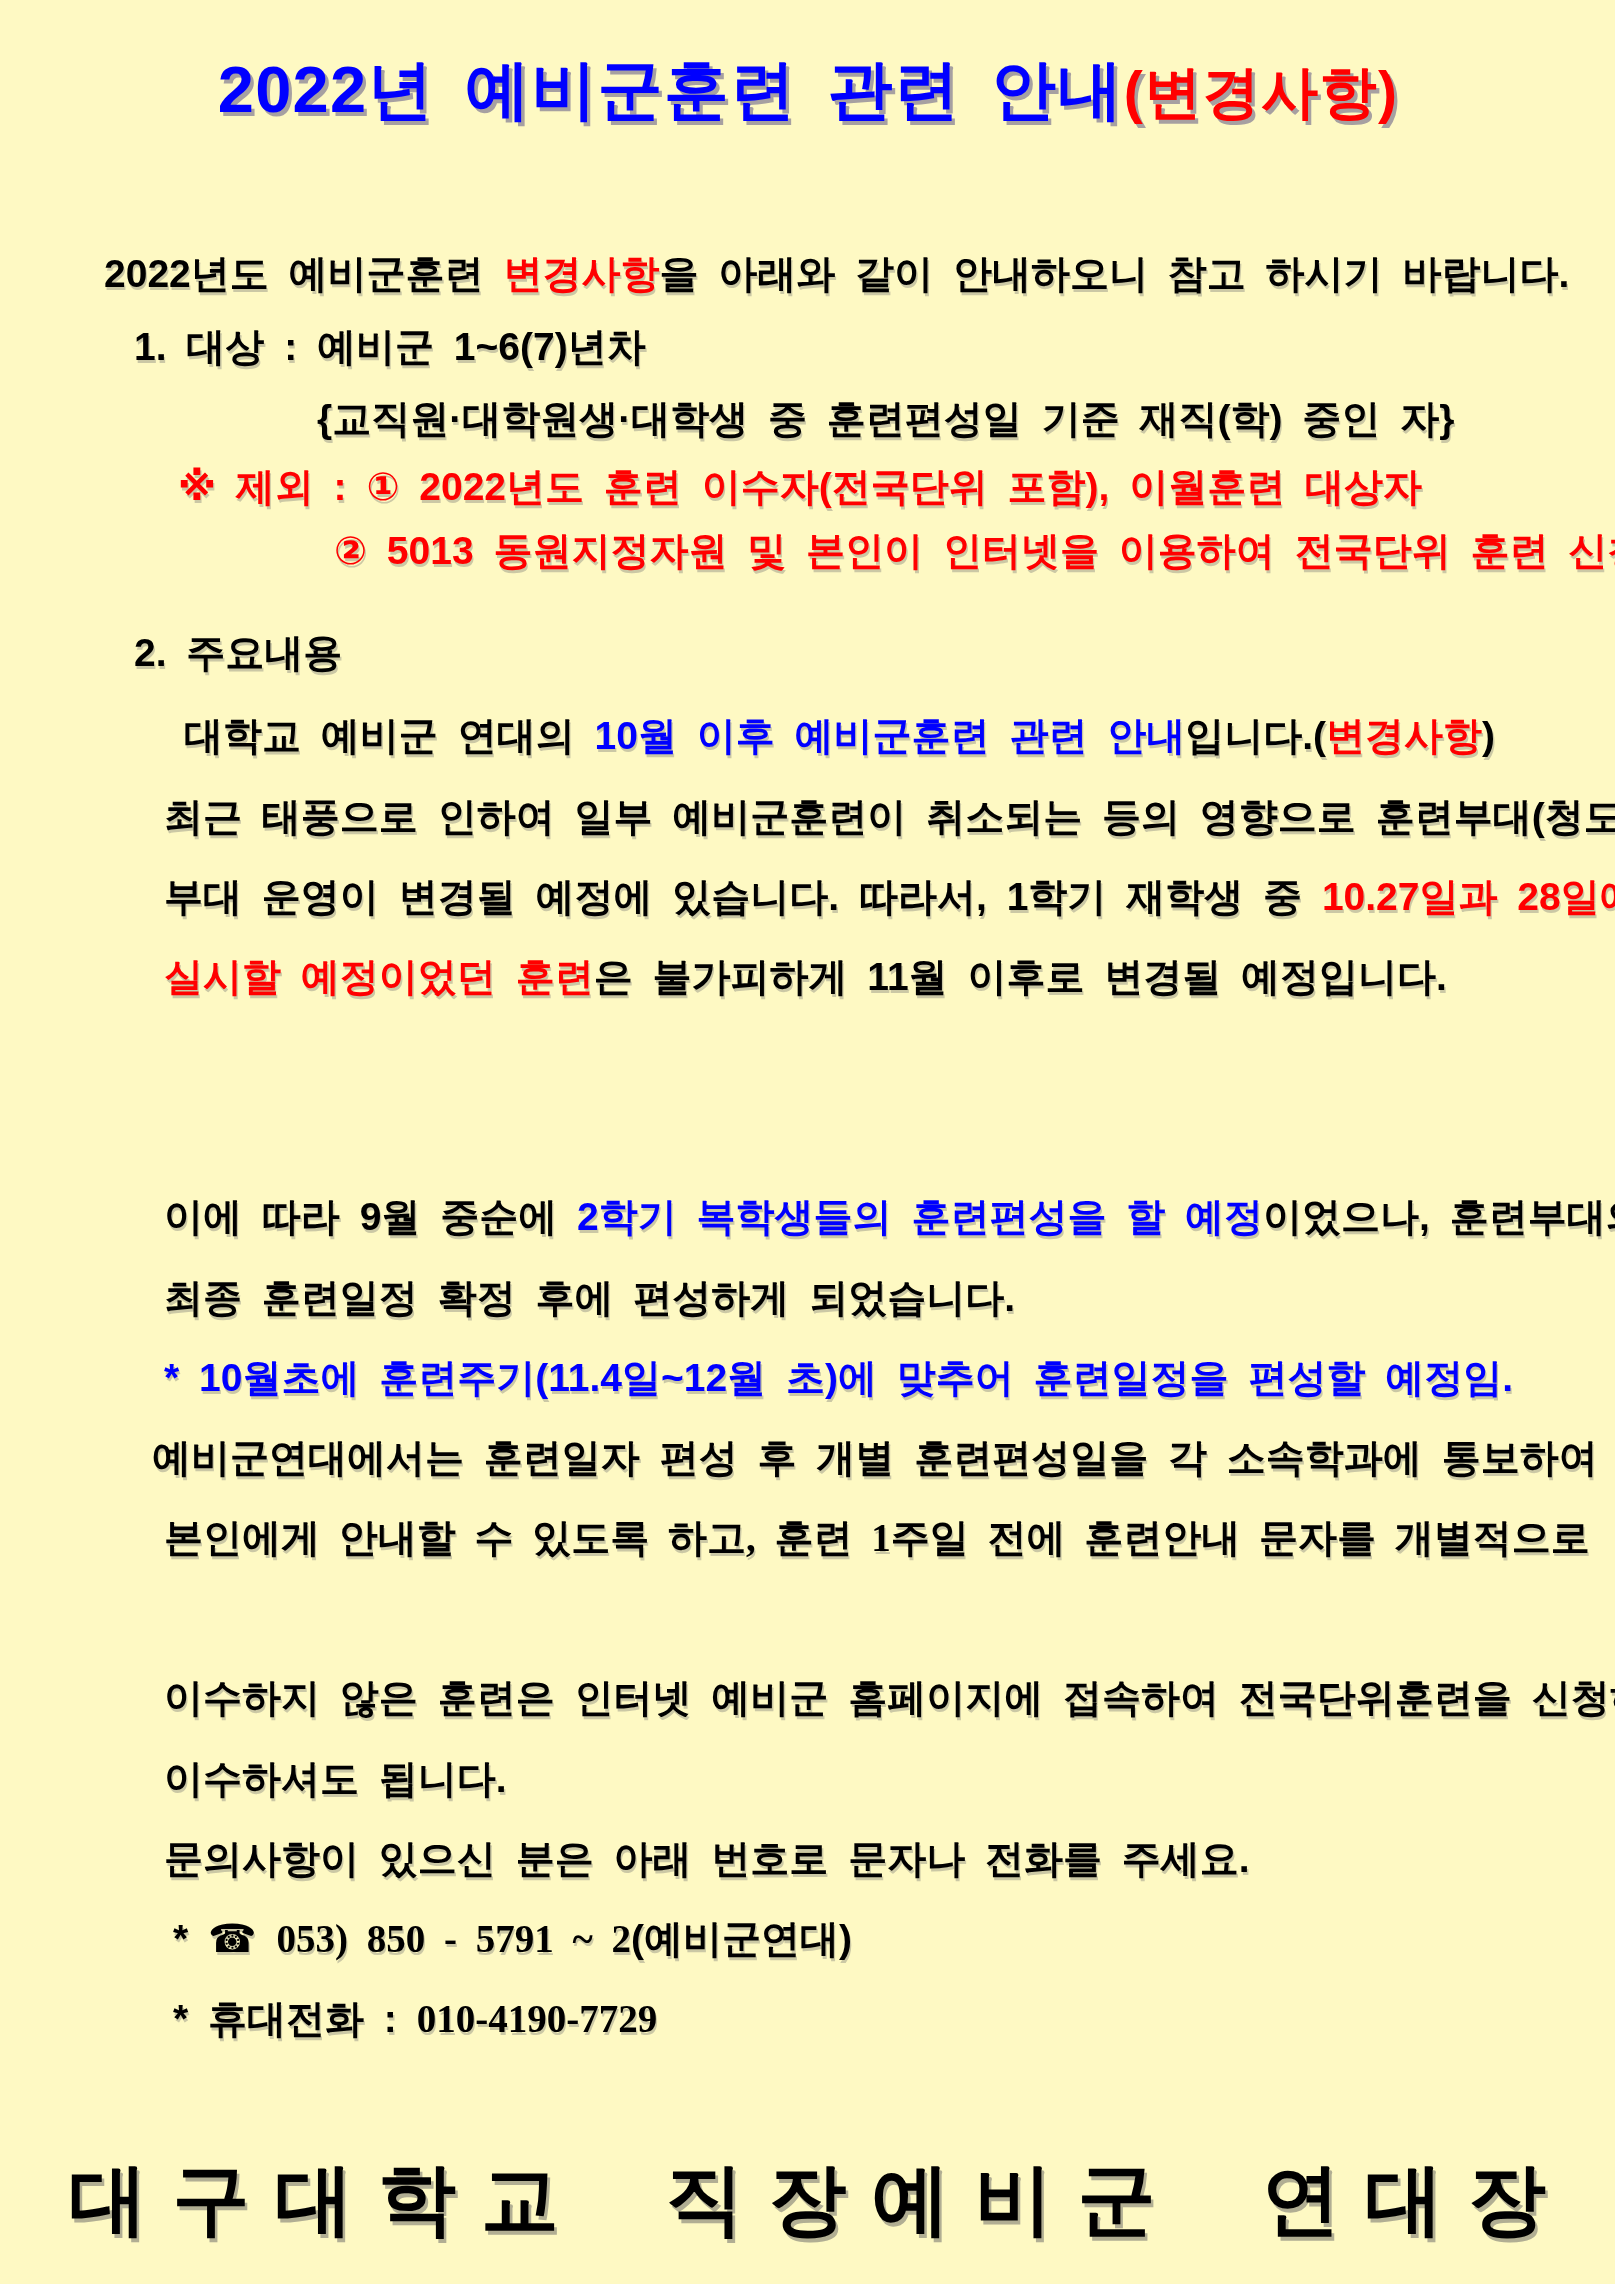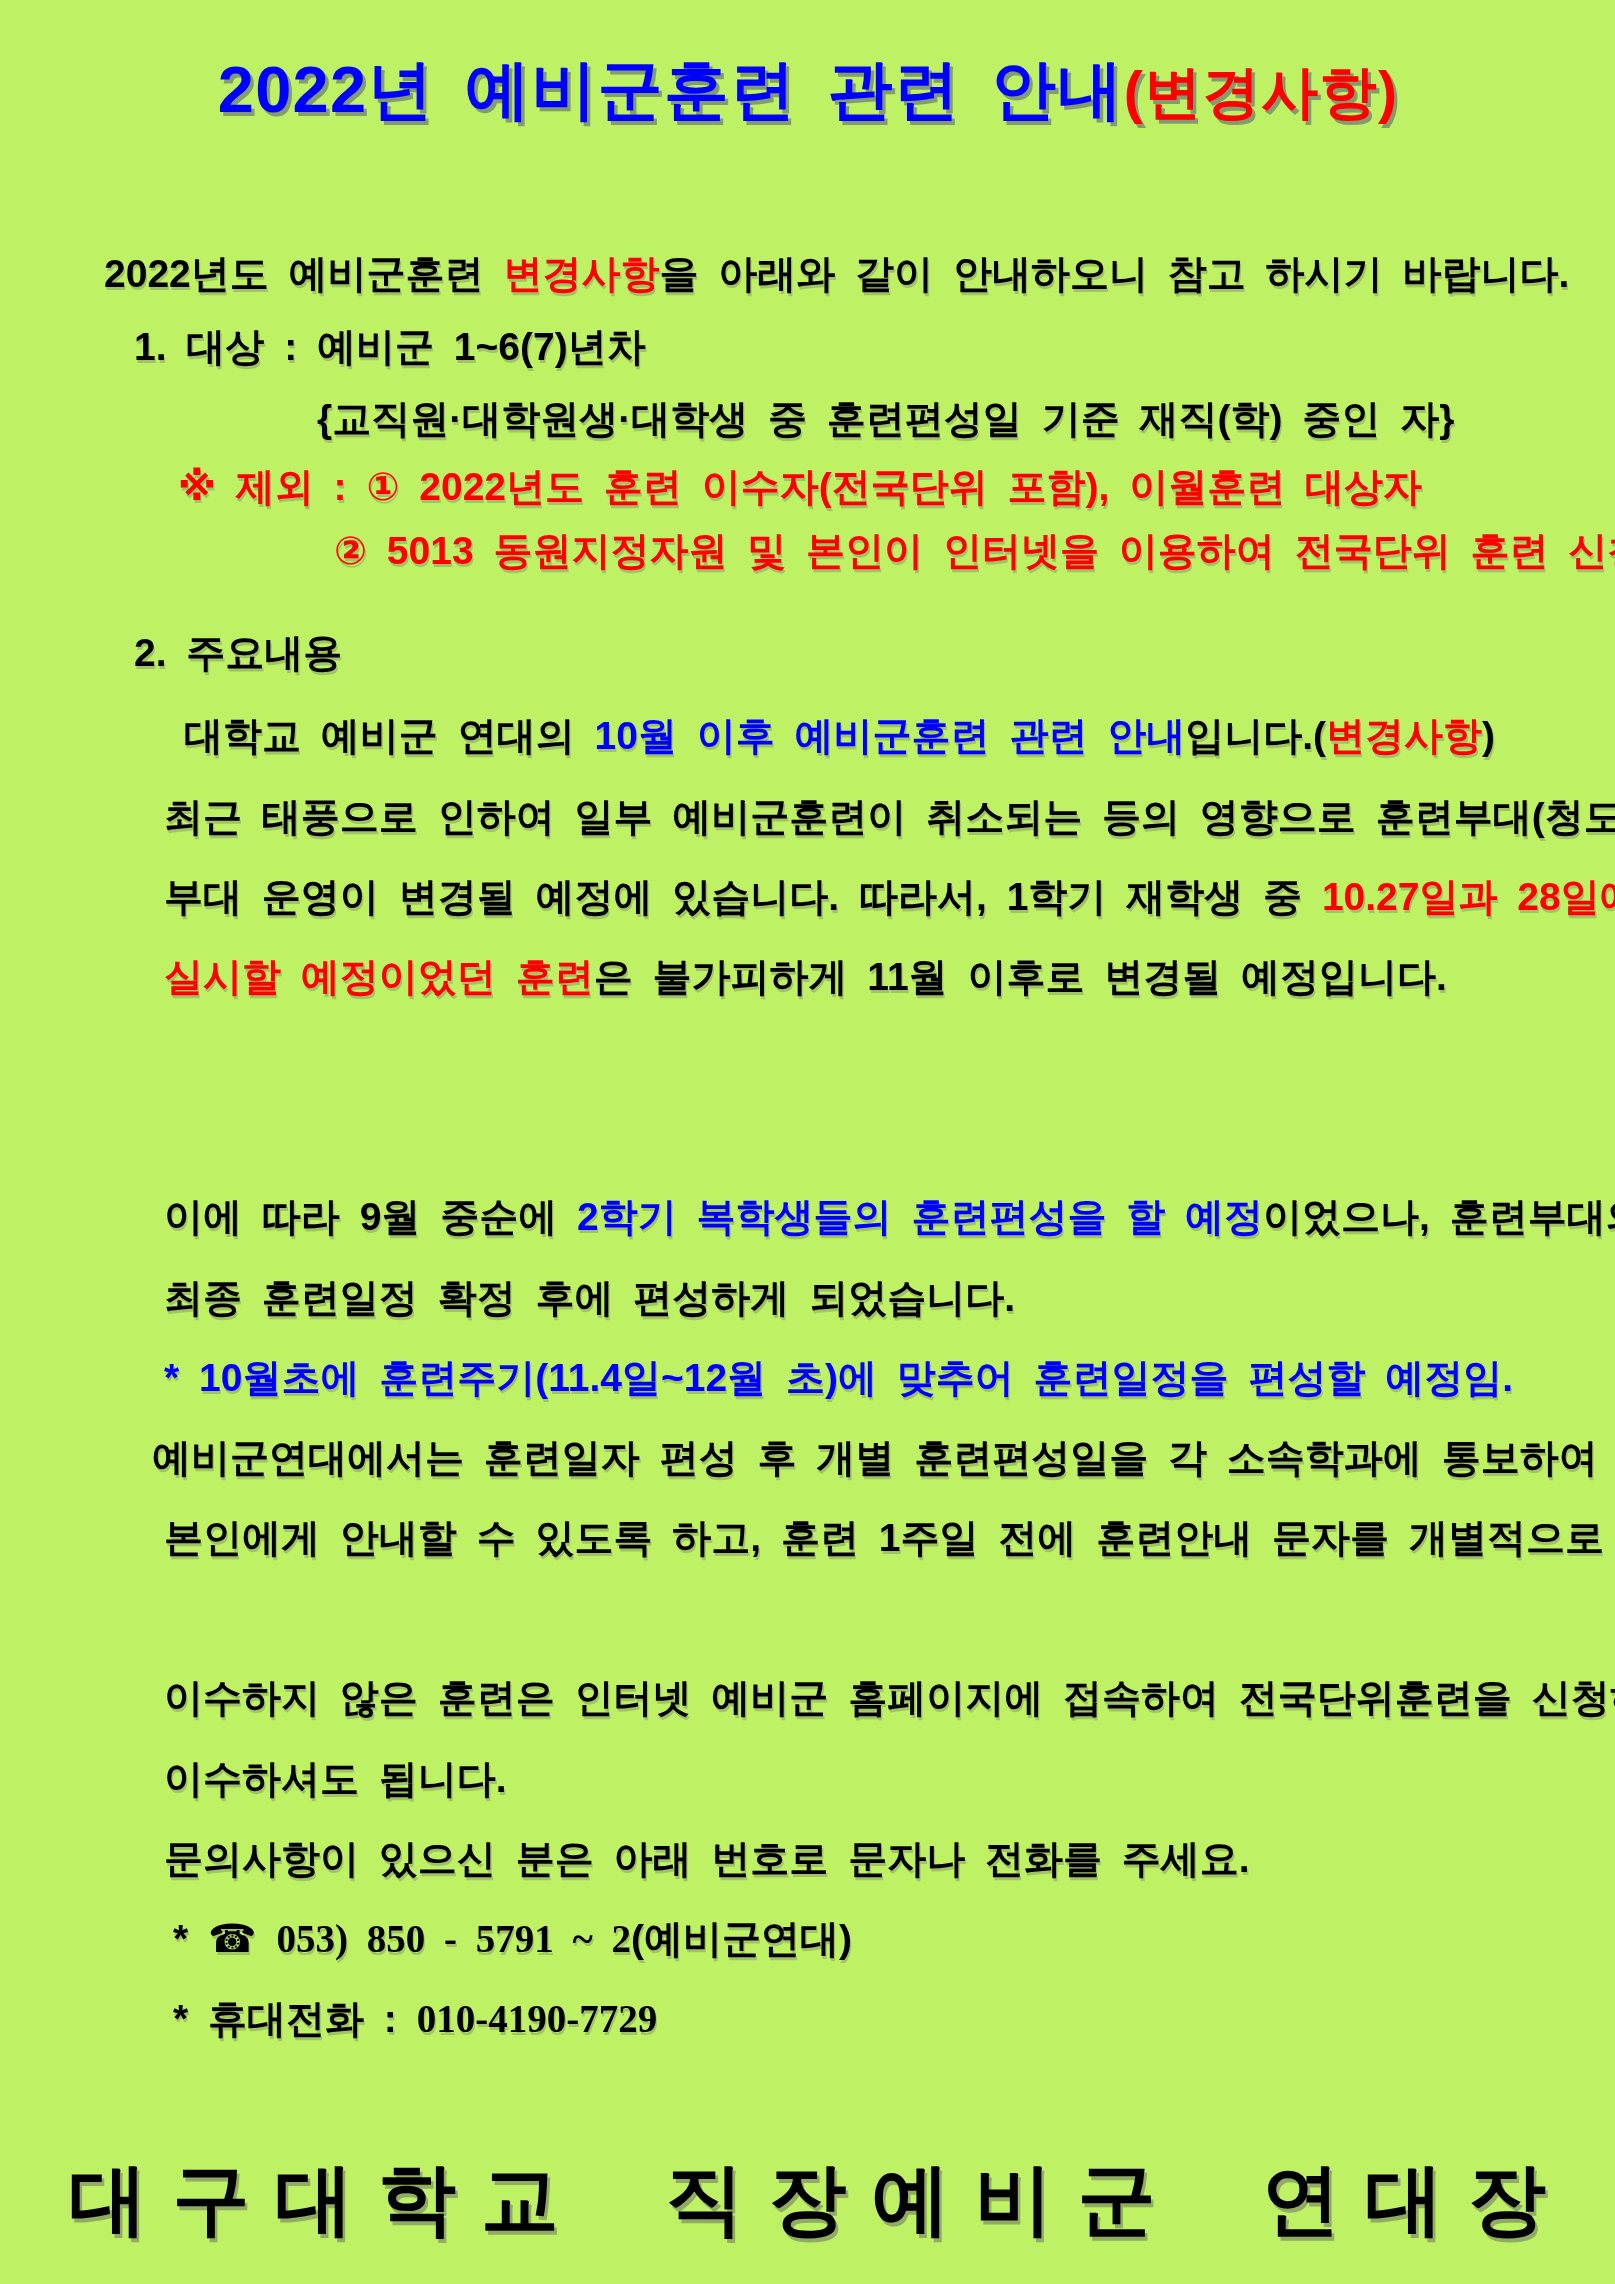--- a/index.html
+++ b/index.html
@@ -1,20 +1,20 @@
 <!DOCTYPE html>
 <html style="font-size:10.4px"><head>
 <meta charset="utf-8">
 <style>
   html,body{margin:0;padding:0;background:#ffffff;}
   .page{
     position:relative;
     width:1616px;
     height:2284px;
-    background:#bef264;
+    background:#fef9c3;
     overflow:hidden;
     font-family:"Liberation Sans","DejaVu Sans",sans-serif;
     font-weight:700;
     color:#000000;
   }
   
   .ln{
     position:absolute;
     margin:0;
     white-space:pre;
@@ -65,21 +65,21 @@
   .p1  {top:716px; left:184px;}
   .p2  {top:797px; left:164px;}
   .p3  {top:877px; left:164px;}
   .p4  {top:957px; left:164px;}
   .p5  {top:1037px; left:164px;}
   .p6  {top:1117px; left:164px;}
   .p7  {top:1197px; left:164px;}
   .p8  {top:1278px; left:164px;}
   .p9  {top:1358px; left:164px;}
   .p10 {top:1438px; left:152px;text-align:center;}
-  .p11 {top:1518px; left:164px;}
+  .p11 {top:1518px; left:164px;font-family:Liberation Serif, serif;}
   .p12 {top:1598px; left:164px;}
   .p13 {top:1678px; left:164px;}
   .p14 {top:1759px; left:164px;}
   .p15 {top:1839px; left:164px;}
   .ph1 {top:1919px; left:173px;}
   .ph2 {top:1999px; left:173px;}
 </style>
 </head>
 <body>
 

